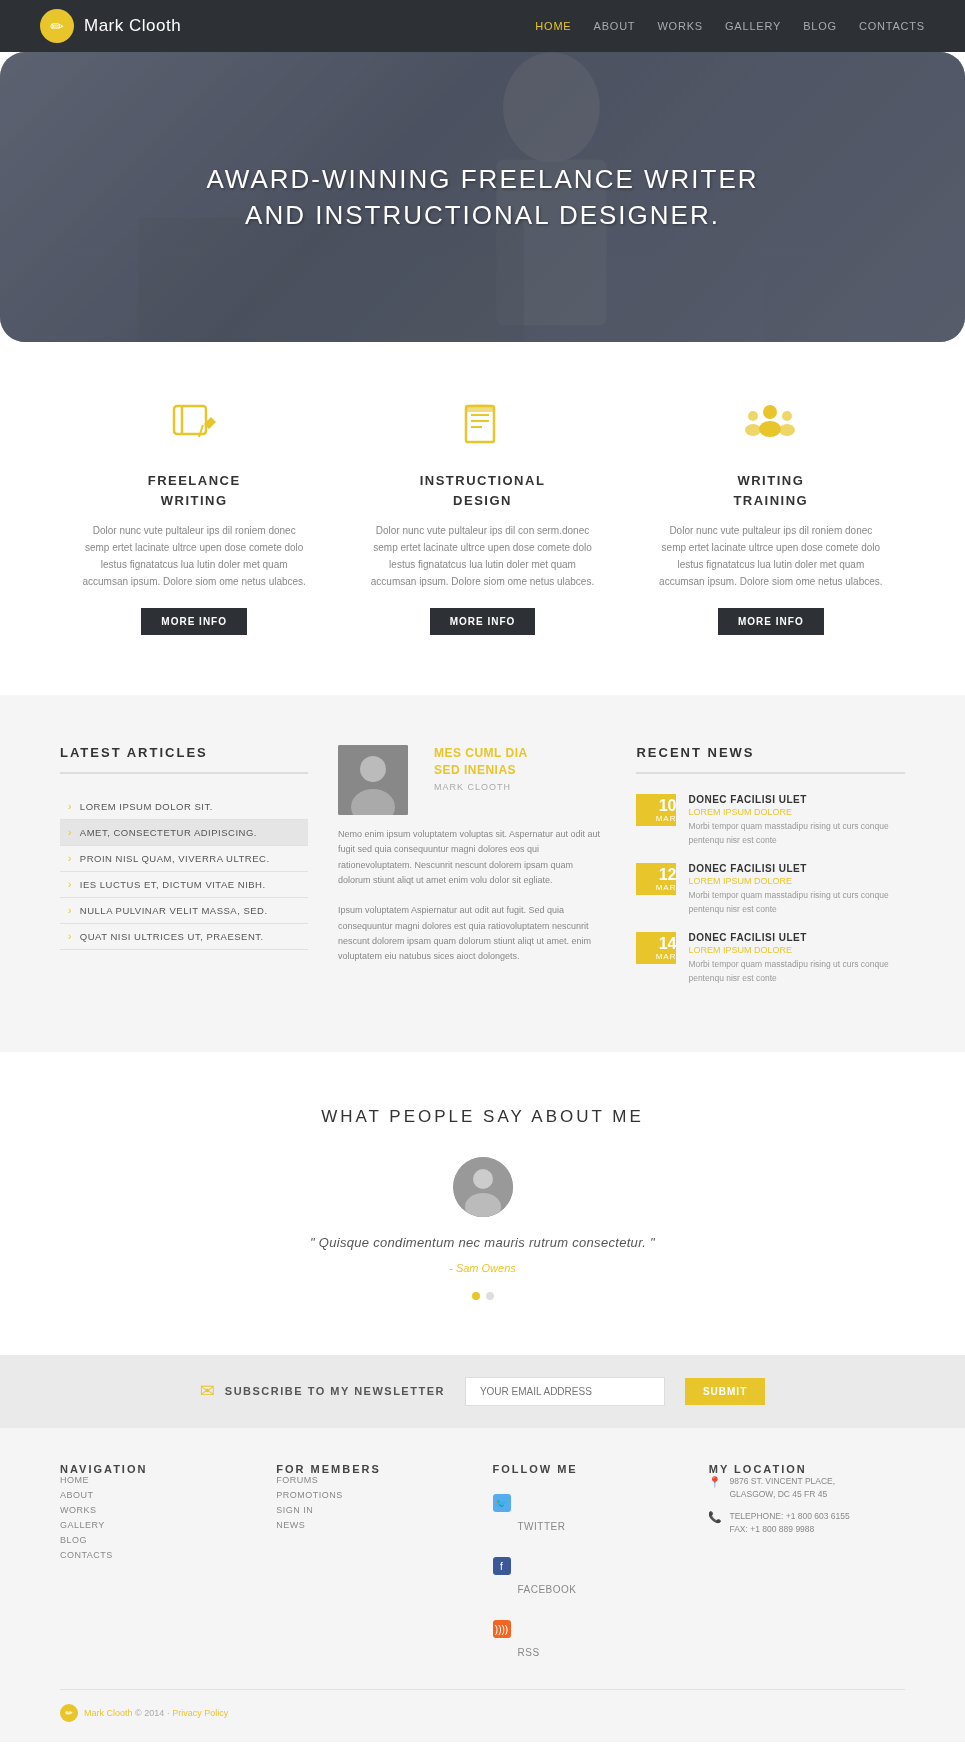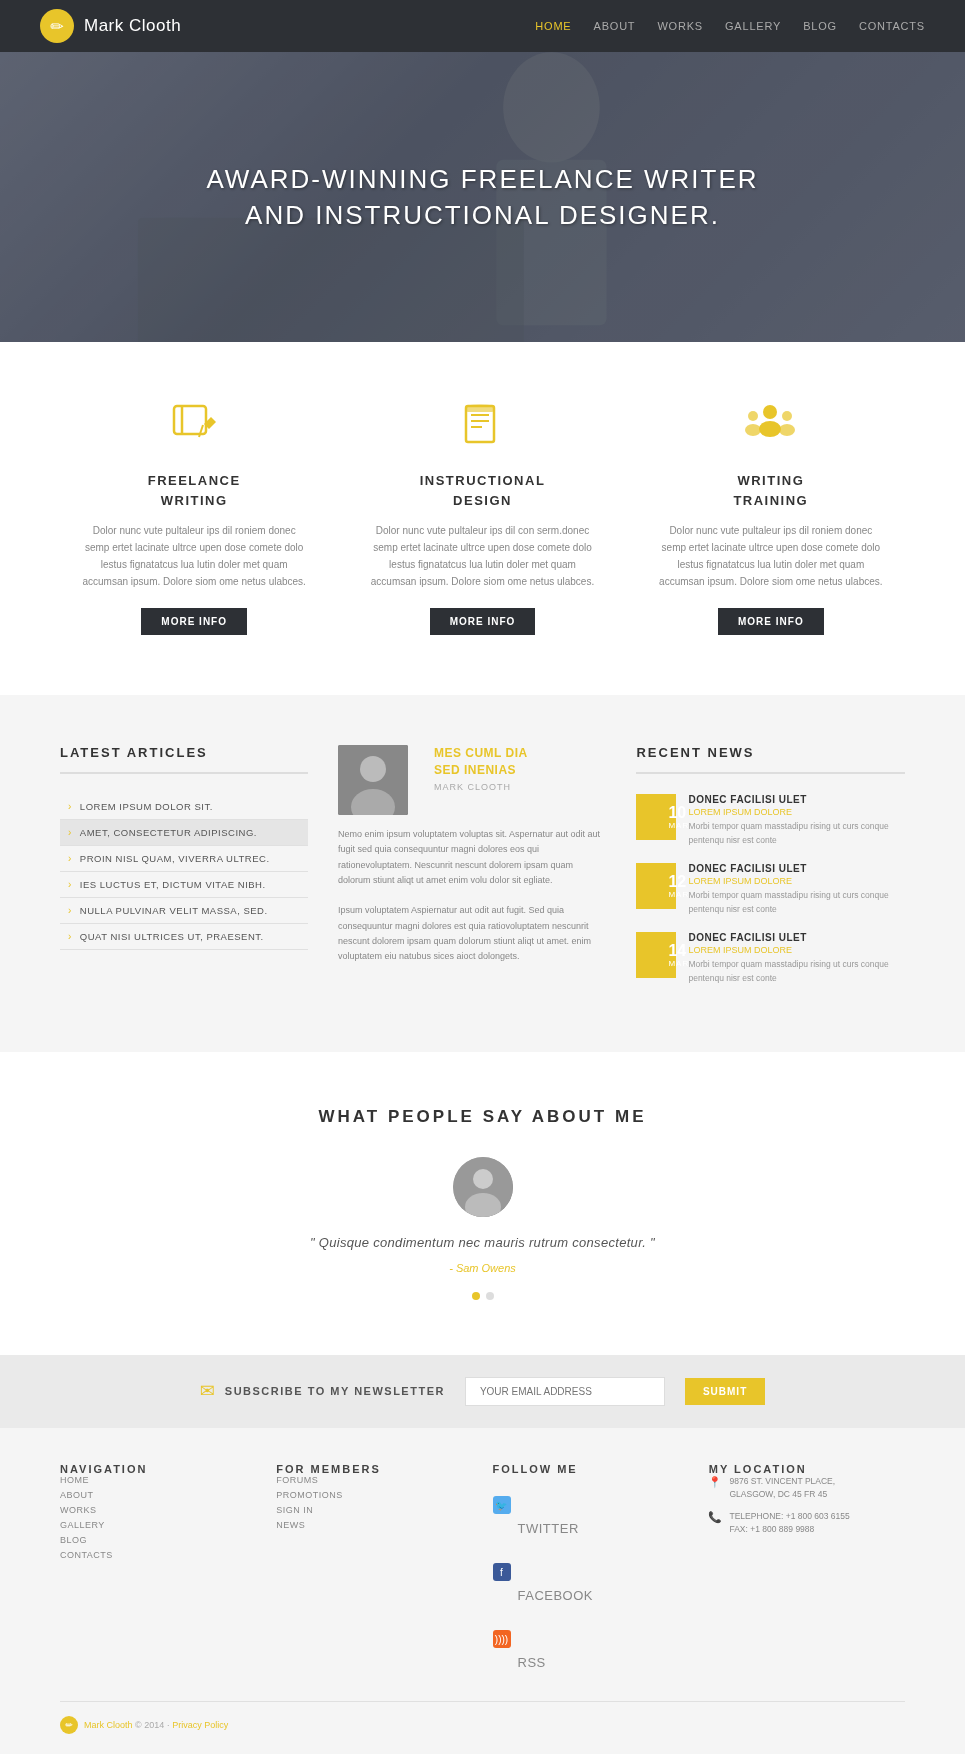--- a/index.html
+++ b/index.html
@@ -54,20 +54,21 @@
 
     
     .hero {
       background: linear-gradient(rgba(50,55,65,0.65), rgba(50,55,65,0.65)), #5a6070;
       height: 290px;
       display: flex;
       align-items: center;
       justify-content: center;
       position: relative;
       overflow: hidden;
+      border-radius: 25px;
     }
     .hero-bg {
       position: absolute;
       top: 0; left: 0; right: 0; bottom: 0;
       background: linear-gradient(135deg, #7a8090 0%, #4a5060 40%, #6a7080 100%);
       opacity: 0.7;
     }
     .hero-content {
       position: relative;
       text-align: center;
@@ -220,25 +221,25 @@
     .news-item {
       display: flex;
       gap: 12px;
       margin-bottom: 16px;
     }
     .news-date-box {
       background: #e8c52a;
       color: #fff;
       text-align: center;
       width: 40px;
-      height: 46px;
+      height: 32px;
       flex-shrink: 0;
       display: flex;
       flex-direction: column;
-      align-items: flex-start;
+      align-items: flex-end;
       justify-content: center;
       padding-left: 32px;
     }
     .news-day {
       font-size: 16px;
       font-weight: 700;
       line-height: 1;
     }
     .news-month {
       font-size: 8px;
@@ -267,21 +268,21 @@
     }
 
     
     .testimonials {
       background: #fff;
       padding: 55px 60px;
       text-align: center;
     }
     .testimonials-heading {
       font-size: 17px;
-      font-weight: 700;
+      font-weight: 400;
       letter-spacing: 3px;
       text-transform: uppercase;
       color: #333;
       margin-bottom: 30px;
     }
     .testimonial-photo {
       width: 60px;
       height: 60px;
       border-radius: 50%;
       background: linear-gradient(135deg, #bbb 0%, #777 100%);
@@ -406,21 +407,21 @@
       display: flex;
       align-items: center;
       justify-content: center;
       font-size: 10px;
       color: #fff;
     }
     .twitter-color { background: #55acee; }
     .facebook-color { background: #3b5998; }
     .rss-color { background: #f26522; }
     .social-label {
-      font-size: 13px;
+      font-size: 10px;
       color: #888;
       text-transform: uppercase;
       letter-spacing: 0.5px;
       margin-top: 46px;
     }
     .location-item {
       display: flex;
       gap: 7px;
       margin-bottom: 8px;
       align-items: flex-start;

